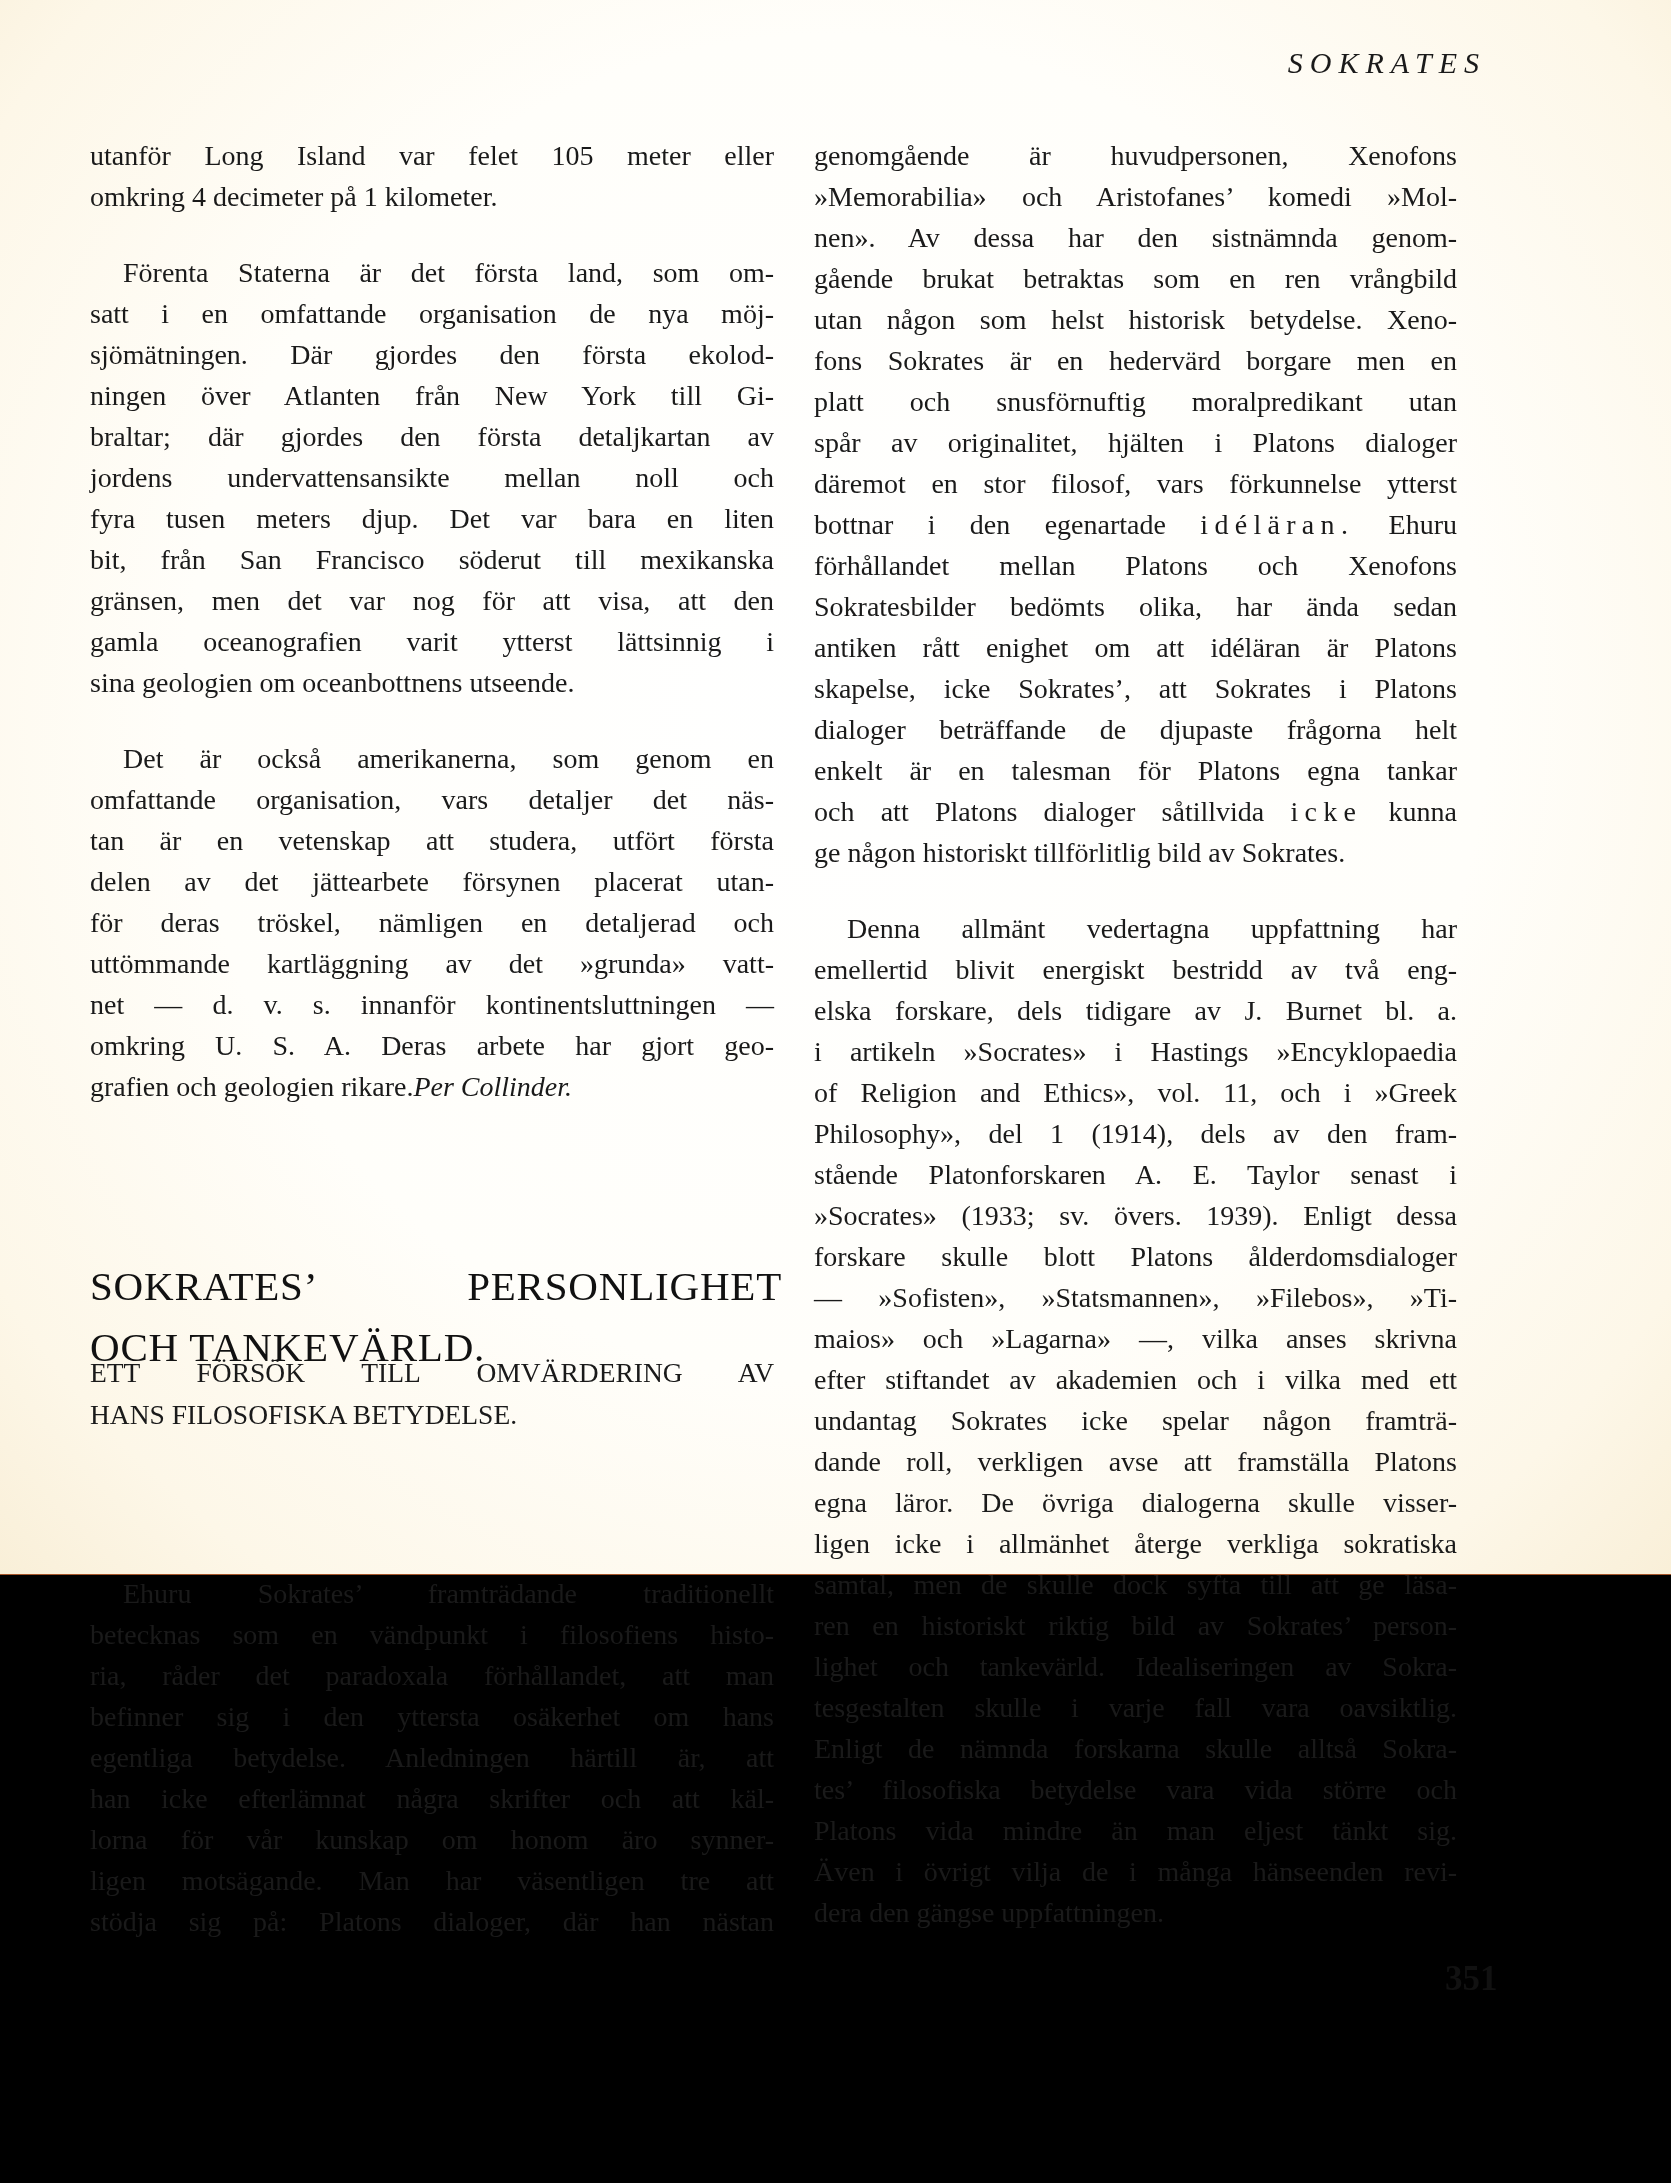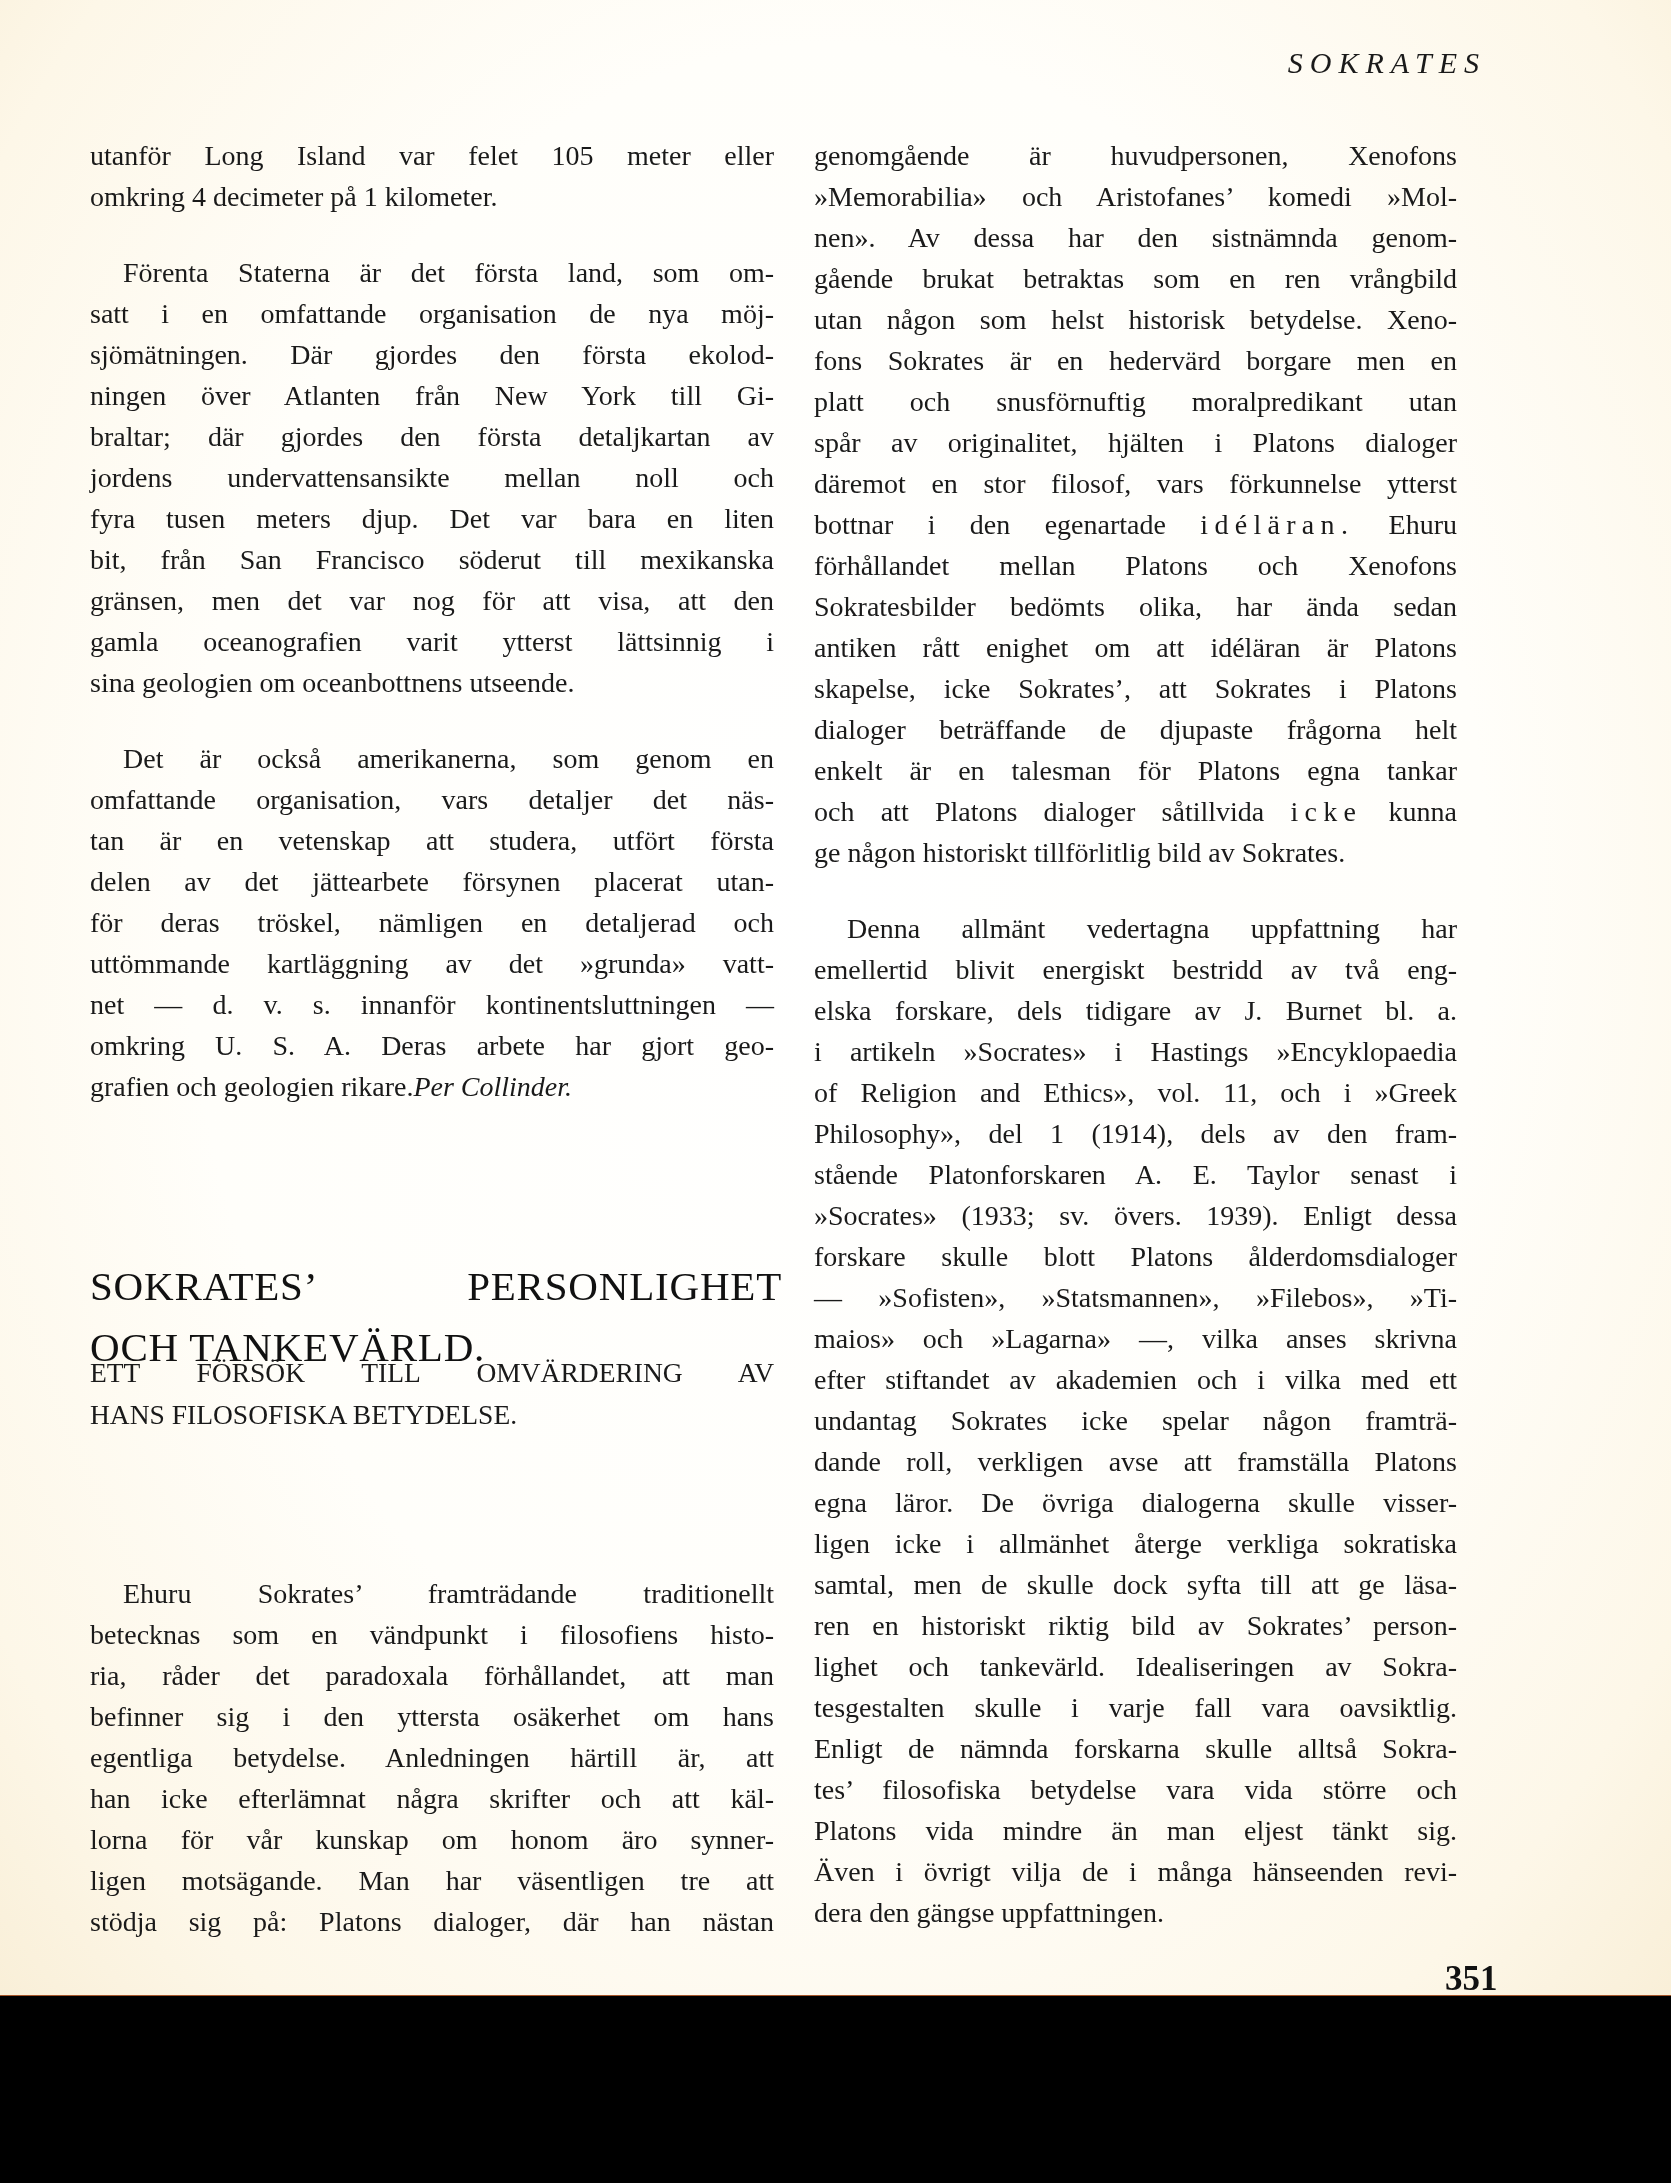--- a/index.html
+++ b/index.html
@@ -3,21 +3,21 @@
 <meta charset="utf-8">
 <style>
   html, body { margin: 0; padding: 0; }
   body {
     width: 1672px; height: 2183px; position: relative; overflow: hidden;
     background: #000;
     font-family: "Liberation Serif", "DejaVu Serif", serif;
     color: #1a1a1a;
   }
   .page {
-    position: absolute; left: 0; top: 0; width: 1672px; height: 1996px;
+    position: absolute; left: 0; top: 0; width: 1672px; height: 1575px;
     background: radial-gradient(ellipse at 50% 45%, #ffffff 0%, #fffefa 55%, #fdf7e8 85%, #f9efd8 100%);
     border-bottom: 1.6px solid #a6562a;
     box-sizing: border-box;
   }
   .running-head {
     position: absolute; top: 46px; right: 186px;
     font-style: italic; font-size: 30px; letter-spacing: 7px;
     font-family: "Liberation Serif", serif; color: #1a1a1a;
   }
   .col { position: absolute; }

